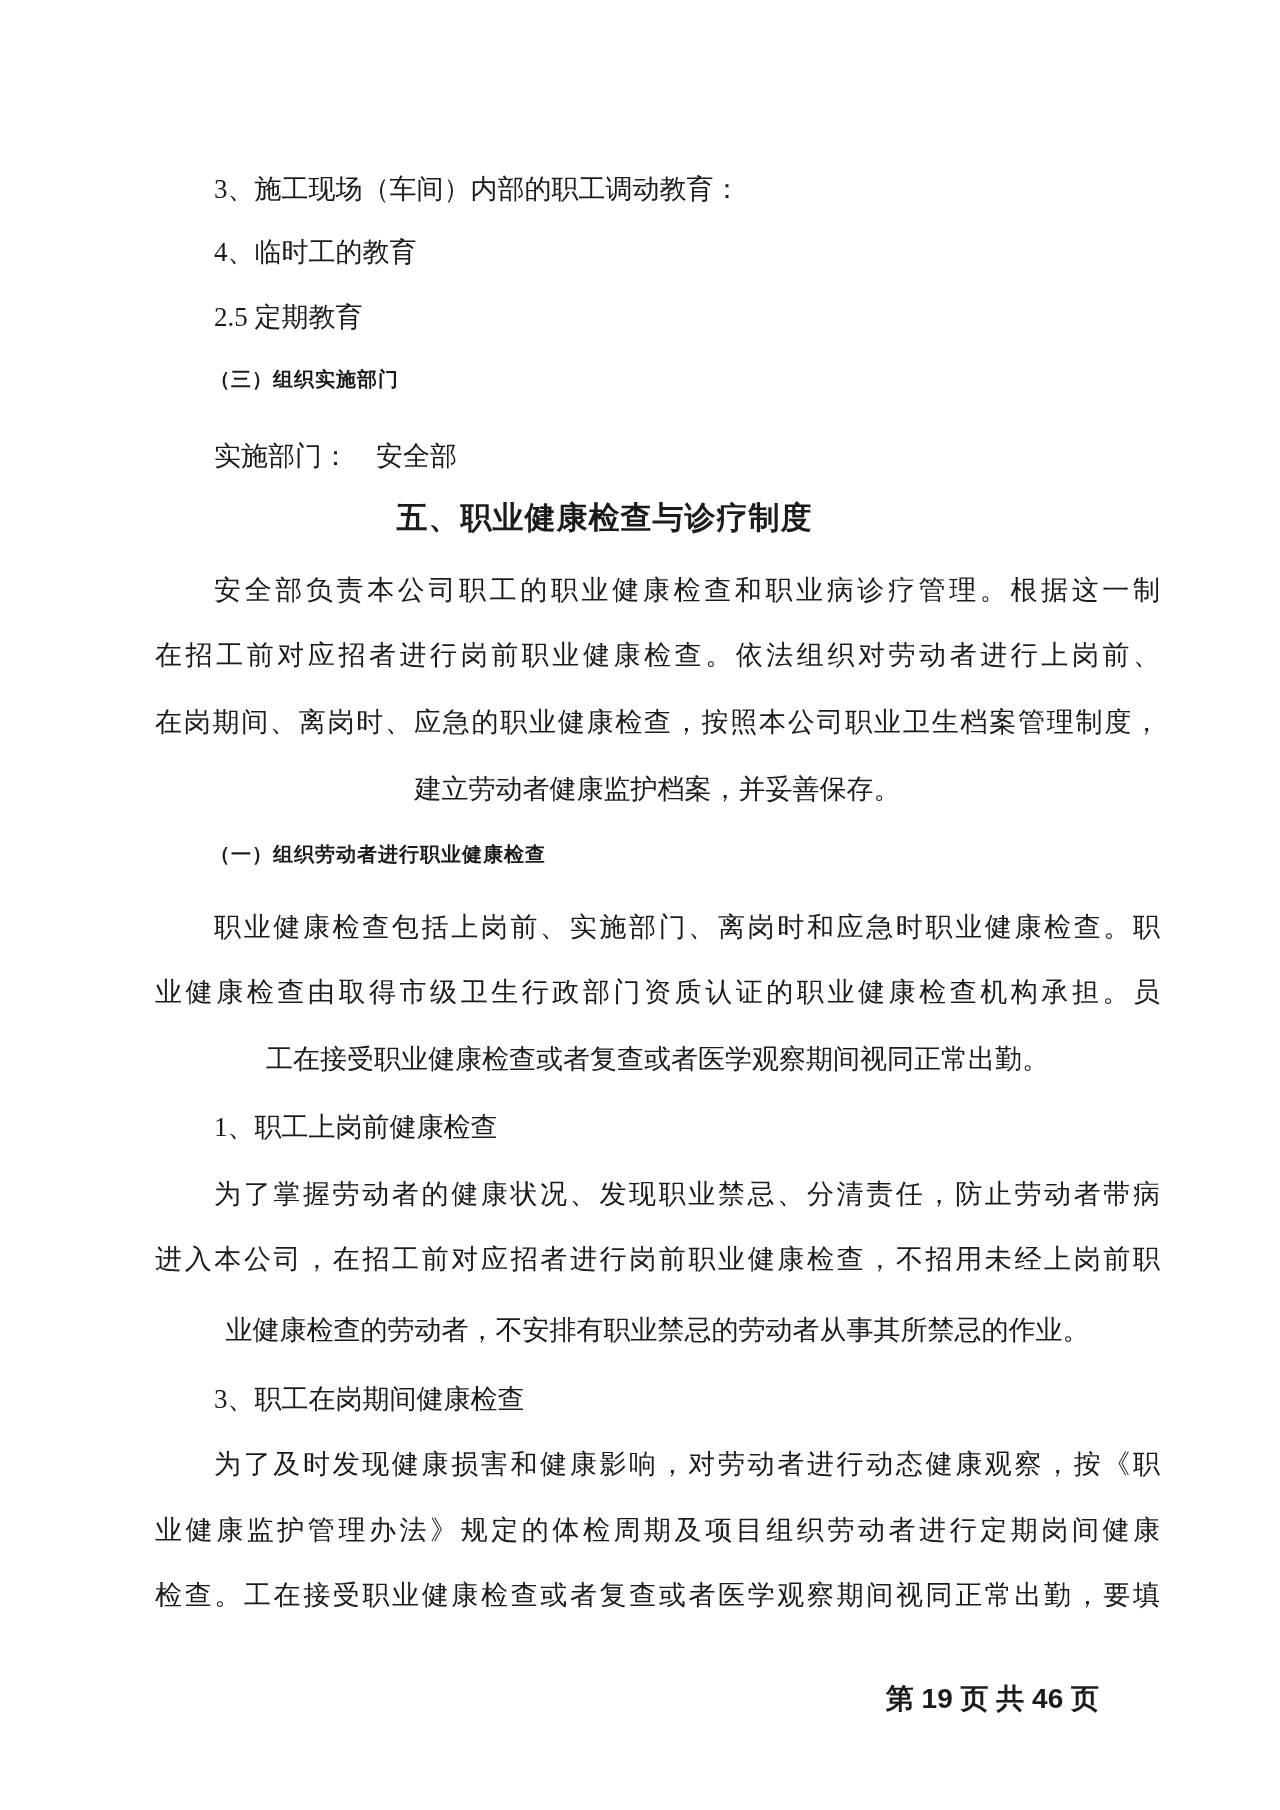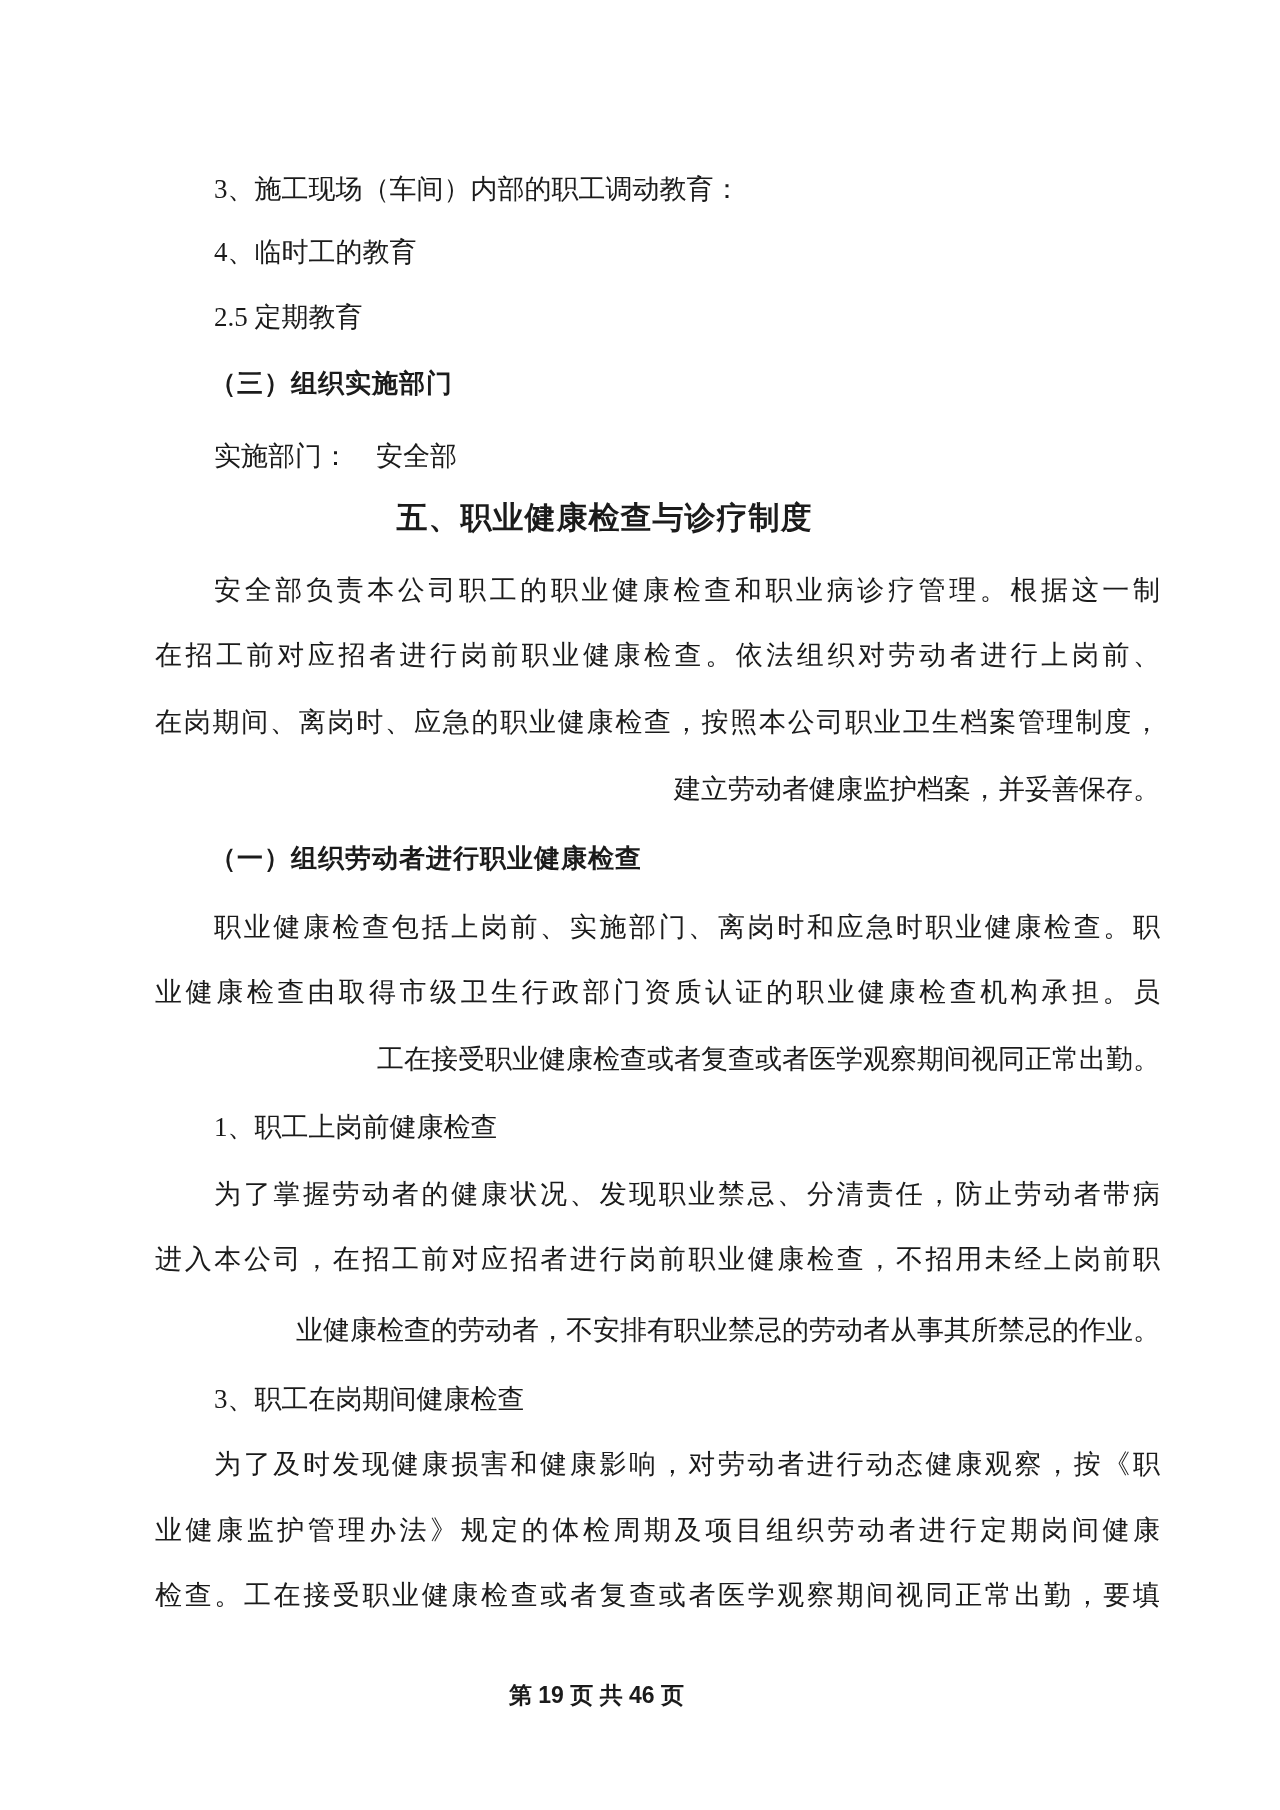--- a/index.html
+++ b/index.html
@@ -31,52 +31,52 @@
   }
   
   .indent-just {
     left: 196px; width: 946px;
     text-align: justify;
     text-align-last: justify;
   }
   
   .plain {
     left: 137px; width: 1005px;
-    text-align: right;
+    text-align: center;
   }
   
   .plain-indent {
     left: 196px;
     text-align: left;
   }
   
   .h3 {
     left: 192px;
     font-family: "Liberation Sans", "DejaVu Sans", sans-serif;
     font-weight: 700;
-    font-size: 26px;
+    font-size: 20px;
     letter-spacing: 1px;
   }
   
   .h1 {
     left: 137px; width: 1005px;
     text-align: center;
     font-family: "Liberation Sans", "DejaVu Sans", sans-serif;
     font-weight: 700;
     font-size: 31px;
     letter-spacing: 1px;
     transform: translateX(-53px);
   }
   
   .footer {
     left: 137px; width: 1005px;
-    text-align: center;
+    text-align: right;
     font-family: "Liberation Sans", "DejaVu Sans", sans-serif;
     font-weight: 700;
-    font-size: 23px;
+    font-size: 28px;
     transform: translateX(-61px);
   }
 </style>
 </head>
 <body>
 
 <div class="page">
 
   <div class="ln plain-indent" style="top:174px">3、施工现场（车间）内部的职工调动教育：</div>
   <div class="ln plain-indent" style="top:237px">4、临时工的教育</div>

